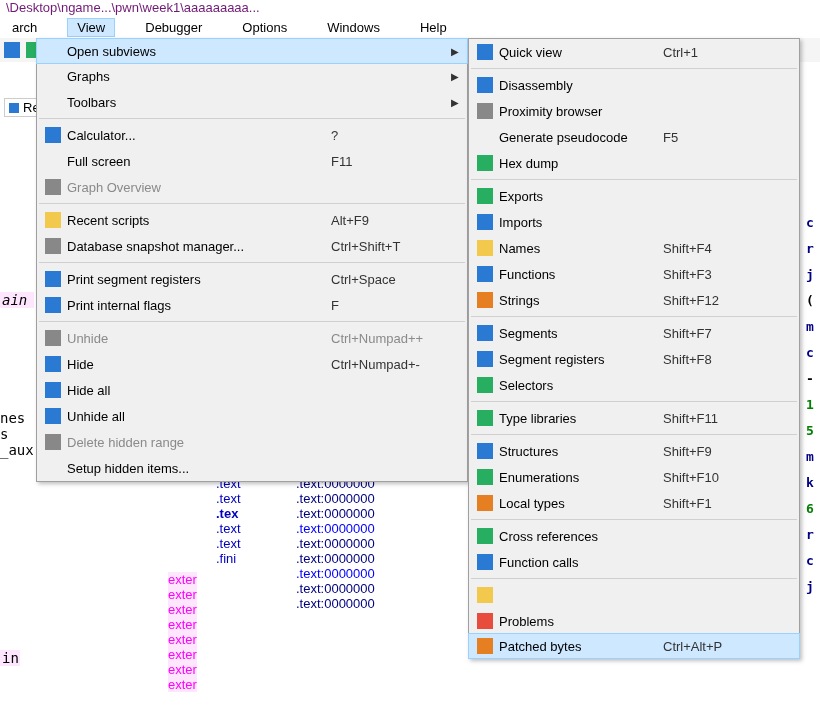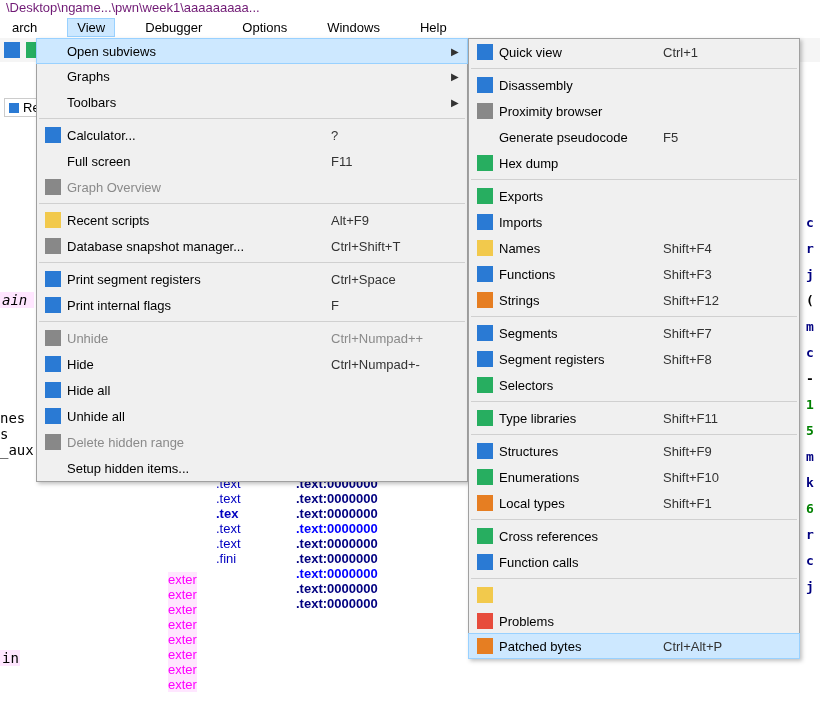--- a/index.html
+++ b/index.html
@@ -19,21 +19,21 @@
   .menu-row .lbl { white-space: nowrap; overflow: hidden; }
   .menu-row .sc { color: #333; text-align: left; }
   .menu-row.disabled .sc { color: #8a8a8a; }
   .menu-row .arrow { color: #333; font-size: 10px; }
   .iconcell { display: flex; align-items: center; justify-content: center; }
   .ico { width: 16px; height: 16px; display: inline-block; }
 
   
   .bg { position: absolute; color: #000; font-family: Consolas, monospace; font-size: 14px; white-space: pre; }
   .bg-pink { background: #ffe6ff; }
-  .bg-navy { color: #000080; font-weight: bold; }
+  .bg-navy { color: #000080; font-weight: normal; }
 
   .left-tab { position: absolute; left: 4px; top: 98px; display: flex; align-items: center; gap: 4px; background: #fff; border: 1px solid #ccc; padding: 1px 4px; font-size: 12px; }
   .left-tab .sq { width: 10px; height: 10px; background: #2a7ad4; }
 
   
   .ic-blue   { background:#2a7ad4; }
   .ic-yellow { background:#f2c94c; }
   .ic-green  { background:#27ae60; }
   .ic-red    { background:#e74c3c; }
   .ic-gray   { background:#888; }

